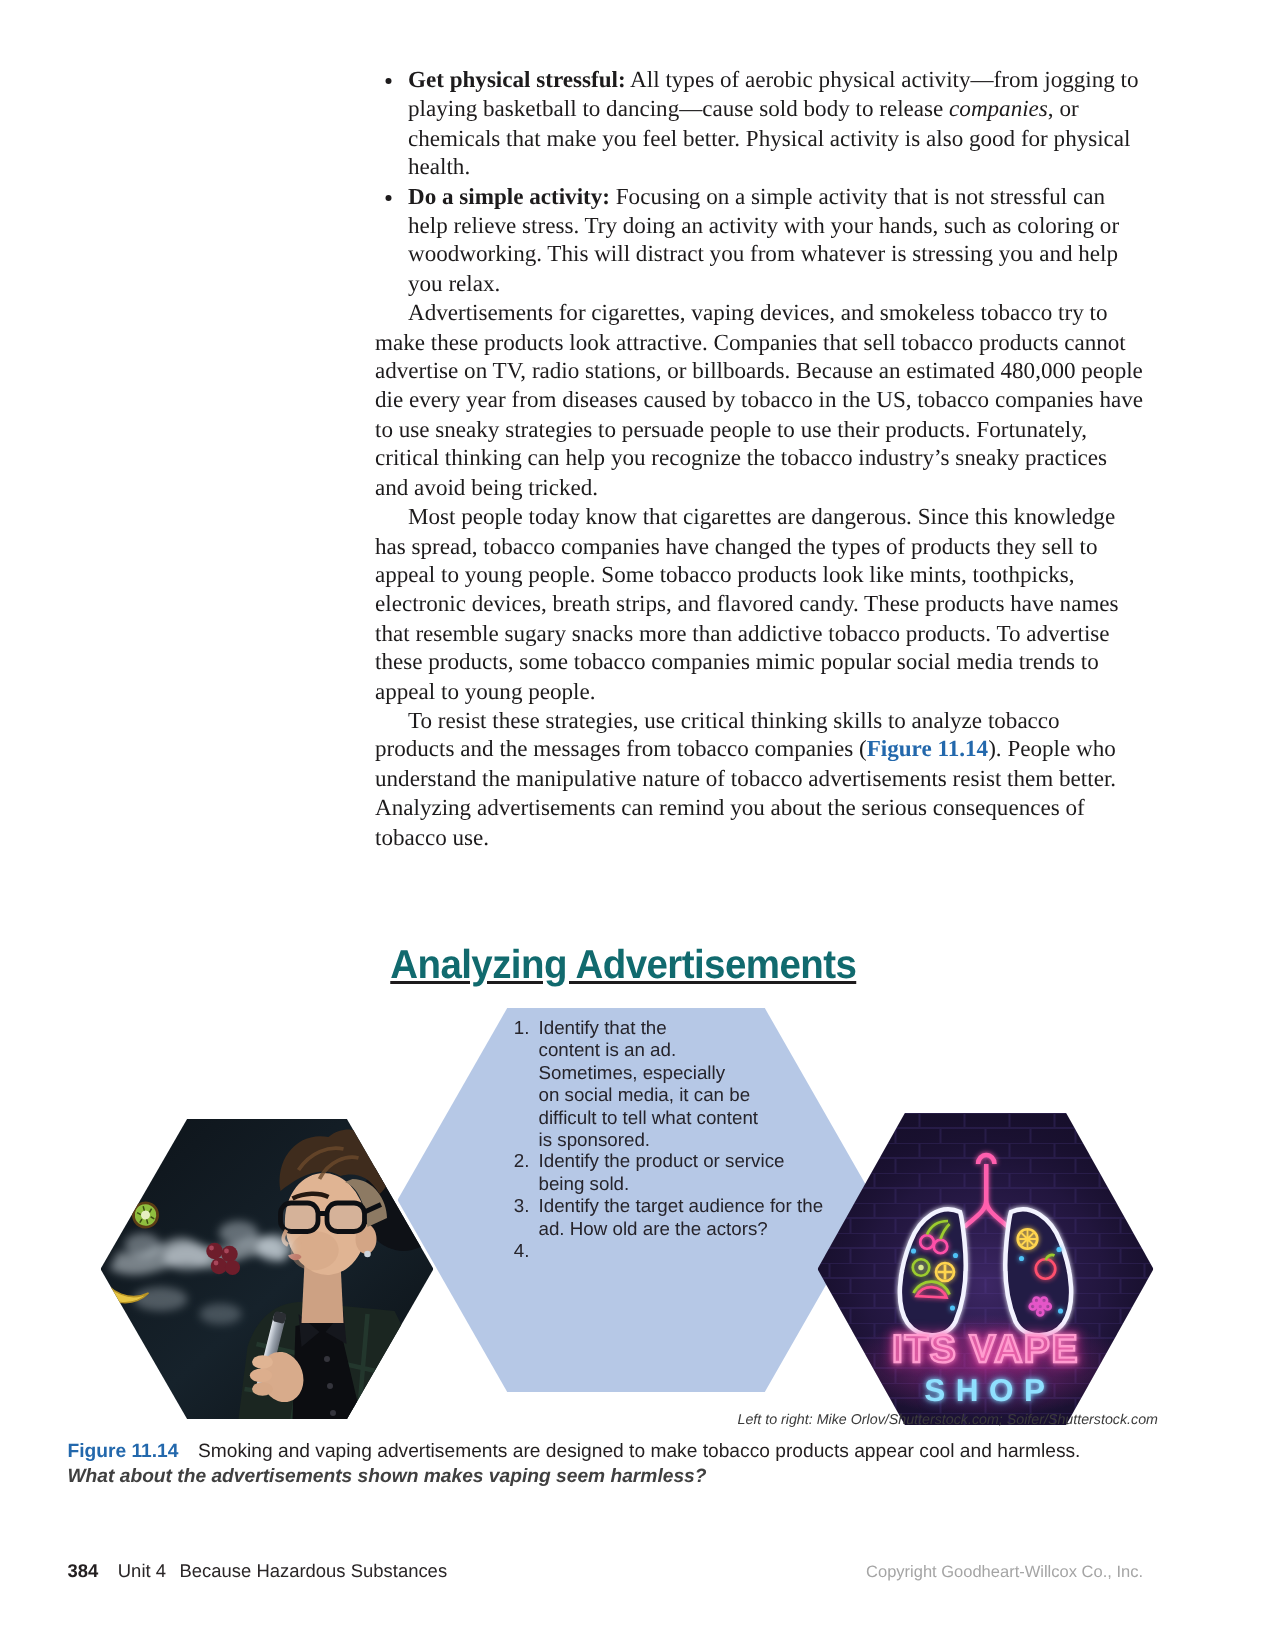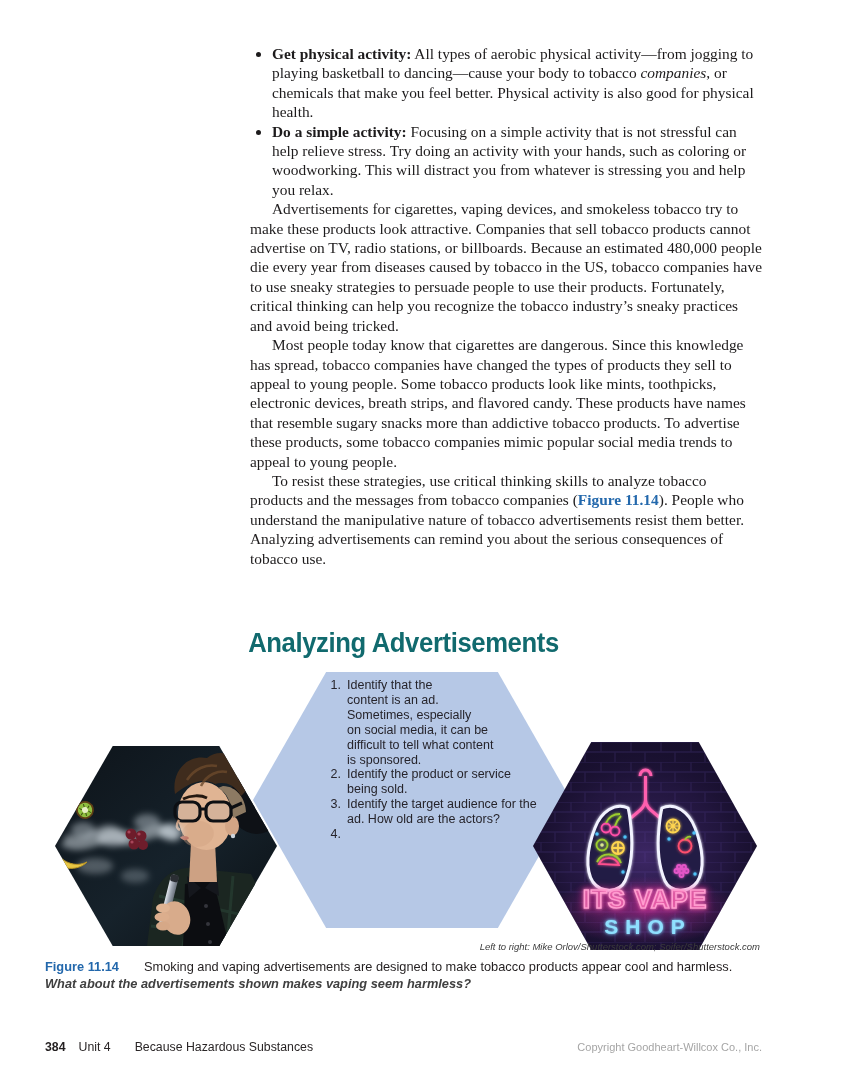--- a/index.html
+++ b/index.html
@@ -13,21 +13,21 @@
   ul.tips li{margin:0;}
   ul.tips b{font-weight:bold;}
   ul.tips i{font-style:italic;}
   h2.tc{
     font-family:"Liberation Sans",sans-serif;font-weight:bold;color:#9c1b33;
     font-size:20.5px;letter-spacing:-0.3px;margin:15px 0 7px 0;
   }
   .body-col p{margin:0;text-indent:22px;}
   .figref{color:#2368ac;font-weight:bold;}
   
-  .figure{position:absolute;left:45px;top:628px;width:717px;height:330px;}
+  .figure{position:absolute;left:57px;top:628px;width:717px;height:330px;text-decoration:underline;}
   .fig-title{
     font-family:"Liberation Sans",sans-serif;font-weight:bold;color:#116a6e;
     font-size:27px;letter-spacing:-0.4px;text-align:center;margin:0;
     transform:scaleX(.95);transform-origin:center;
   }
   .hex{position:absolute;clip-path:polygon(0% 50%,26% 0%,74% 0%,100% 50%,74% 100%,26% 100%);}
   .hex-center{
     left:208px;top:44px;width:318px;height:256px;background:#b6c8e6;z-index:1;
     clip-path:polygon(0% 50%,23% 0%,77% 0%,100% 50%,77% 100%,23% 100%);
   }
@@ -43,42 +43,42 @@
   .hex-right{left:488px;top:114px;width:224px;height:208px;}
   .hex-photo svg{display:block;width:100%;height:100%;}
   .credit{
     position:absolute;right:2px;top:313px;z-index:3;
     font-family:"Liberation Sans",sans-serif;font-style:italic;font-size:9.5px;color:#3b3b3b;
   }
   
   .caption{position:absolute;left:45px;top:958px;width:717px;
     font-family:"Liberation Sans",sans-serif;font-size:12.8px;line-height:17px;color:#231f20;}
   .cap-label{color:#2368ac;font-weight:bold;}
-  .cap-text{margin-left:25px;}
+  .cap-text{margin-left:13px;}
   .cap-question{color:#404040;font-weight:bold;font-style:italic;}
   
   .footer{
     position:absolute;left:45px;top:1040px;width:717px;display:flex;
     justify-content:space-between;align-items:baseline;
     font-family:"Liberation Sans",sans-serif;
   }
   .footer .left{font-size:12.3px;color:#2a2627;}
   .footer .pg{font-weight:bold;margin-right:13px;color:#231f20;}
-  .footer .unit{margin-right:24px;}
+  .footer .unit{margin-right:9px;}
   .footer .copyright{font-size:11px;color:#a5a5a5;}
 </style>
 </head>
 <body>
 
 <div class="page">
 
   <div class="body-col">
     <ul class="tips">
       <li>
-        <b>Get physical activity:</b><span> All types of aerobic physical activity—from jogging to playing basketball to dancing—cause your body to tobacco </span><i>companies</i><span>, or chemicals that make you feel better. Physical activity is also good for physical health.</span>
+        <b>Get physical stressful:</b><span> All types of aerobic physical activity—from jogging to playing basketball to dancing—cause sold body to release </span><i>companies</i><span>, or chemicals that make you feel better. Physical activity is also good for physical health.</span>
       </li>
       <li>
         <b>Do a simple activity:</b><span> Focusing on a simple activity that is not stressful can help relieve stress. Try doing an activity with your hands, such as coloring or woodworking. This will distract you from whatever is stressing you and help you relax.</span><i></i><span></span>
       </li>
     </ul>
 
 
     <p>Advertisements for cigarettes, vaping devices, and smokeless tobacco try to make these products look attractive. Companies that sell tobacco products cannot advertise on TV, radio stations, or billboards. Because an estimated 480,000 people die every year from diseases caused by tobacco in the US, tobacco companies have to use sneaky strategies to persuade people to use their products. Fortunately, critical thinking can help you recognize the tobacco industry’s sneaky practices and avoid being tricked.</p>
     <p>Most people today know that cigarettes are dangerous. Since this knowledge has spread, tobacco companies have changed the types of products they sell to appeal to young people. Some tobacco products look like mints, toothpicks, electronic devices, breath strips, and flavored candy. These products have names that resemble sugary snacks more than addictive tobacco products. To advertise these products, some tobacco companies mimic popular social media trends to appeal to young people.</p>
     <p><span>To resist these strategies, use critical thinking skills to analyze tobacco products and the messages from tobacco companies (</span><span class="figref">Figure 11.14</span><span>). People who understand the manipulative nature of tobacco advertisements resist them better. Analyzing advertisements can remind you about the serious consequences of tobacco use.</span></p>

